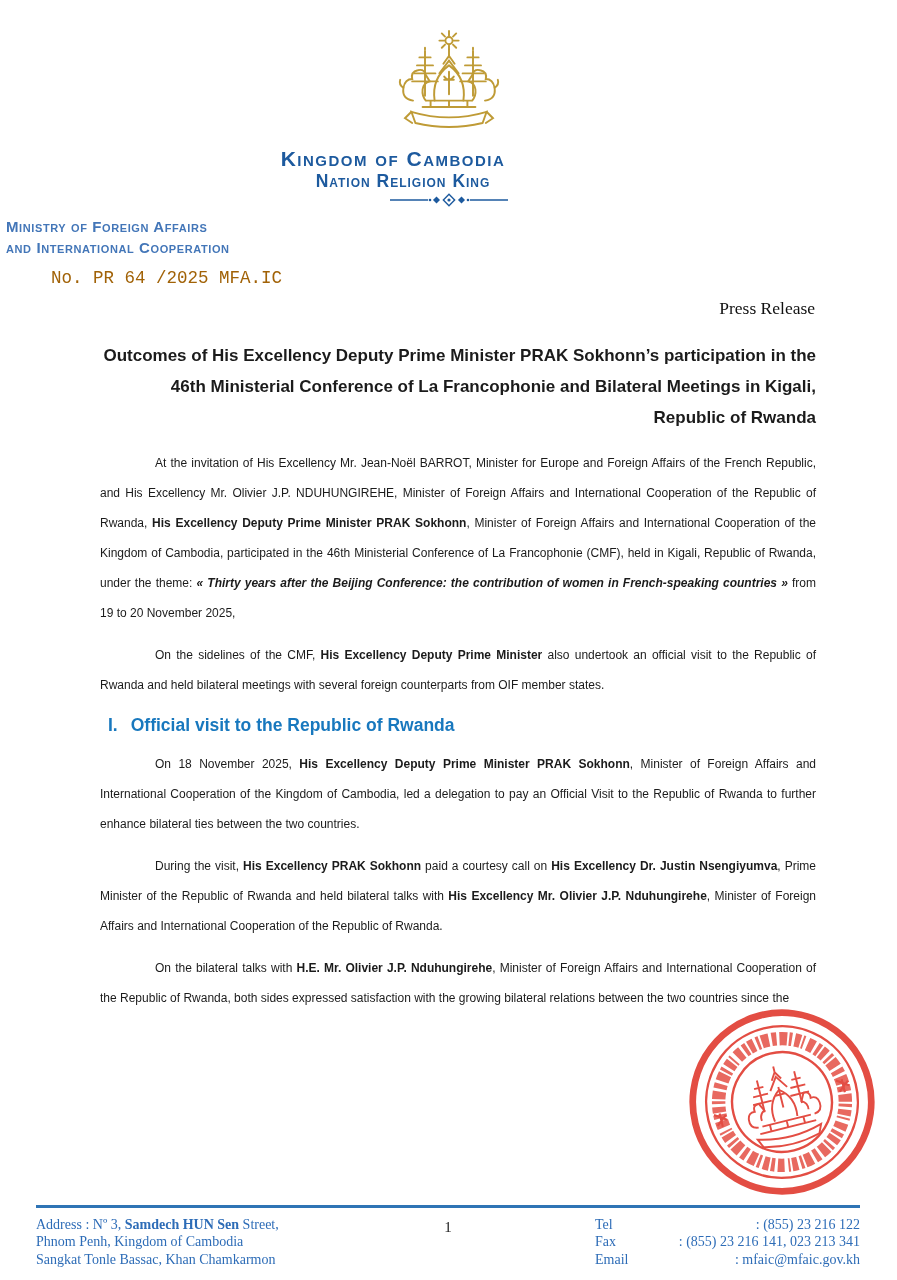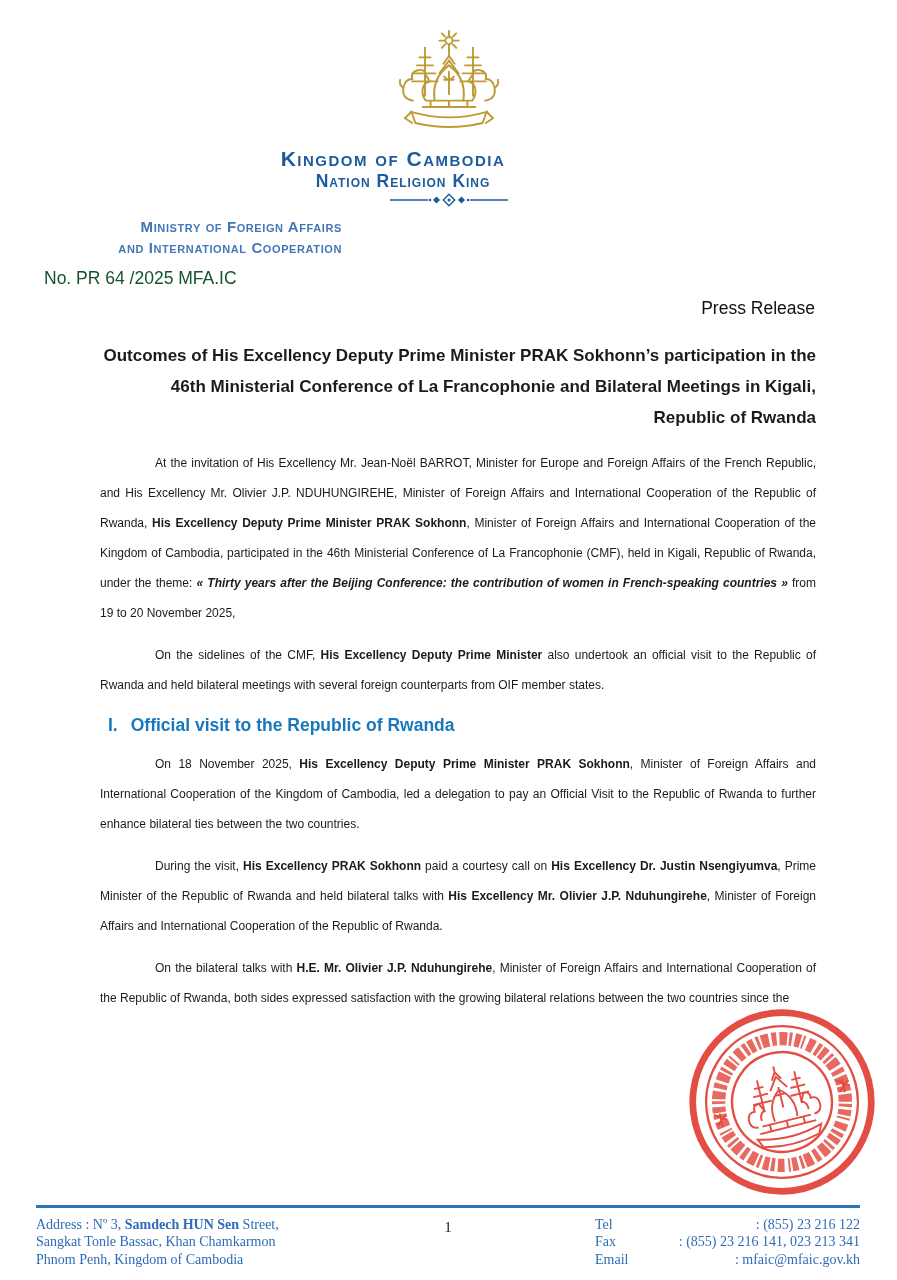--- a/index.html
+++ b/index.html
@@ -18,28 +18,28 @@
     font-variant:small-caps;font-weight:700;font-size:21px;letter-spacing:1.5px;
     color:#1d5a9e;
   }
   .motto{
     position:absolute;left:0;top:171px;width:806px;text-align:center;
     font-variant:small-caps;font-weight:700;font-size:17.5px;letter-spacing:1px;
     color:#1d5a9e;
   }
   .ornament{position:absolute;left:388px;top:193px;width:122px;height:14px;}
   .ministry{
-    position:absolute;left:6px;top:216px;width:336px;text-align:right;
+    position:absolute;left:6px;top:216px;width:336px;text-align:left;
     font-variant:small-caps;font-weight:700;font-size:15px;letter-spacing:.6px;
     line-height:21px;color:#4376b8;
   }
-  .doc-number{position:absolute;left:44px;top:268px;font-size:17.5px;color:#14532d;}
+  .doc-number{position:absolute;left:51px;top:268px;font-size:17.5px;color:#a16207;font-family:Liberation Mono, monospace;}
   .press-release{
     position:absolute;left:100px;top:298px;width:715px;text-align:right;
-    font-size:17.5px;color:#111;
+    font-size:17.5px;color:#111;font-family:Liberation Serif, serif;
   }
   
   .content{position:absolute;left:100px;top:340px;width:716px;}
   .title{font-weight:700;font-size:17px;line-height:31px;text-align:right;margin-bottom:15px;}
   .para{
     font-size:12px;line-height:30px;text-align:justify;
     text-indent:55px;margin:0 0 12px 0;
   }
   .b{font-weight:700;}
   .i{font-style:italic;}
@@ -177,22 +177,22 @@
         <path d="M66 132 q34 10 68 0 l-4 9 q-30 8-60 0 z"></path>
       </g>
     </g>
   </svg>
 
   <div class="footer">
     <div class="page-num">1</div>
     <div class="footer-inner">
       <div class="addr">
         <div><span>Address : Nº 3, </span><span class="b">Samdech HUN Sen</span><span> Street,</span></div>
+        <div>Phnom Penh, Kingdom of Cambodia</div>
         <div>Sangkat Tonle Bassac, Khan Chamkarmon</div>
-        <div>Phnom Penh, Kingdom of Cambodia</div>
       </div>
       <div class="contacts">
         <div class="contact-row">
           <span class="lbl">Tel</span>
           <span>: (855) 23 216 122</span>
         </div>
         <div class="contact-row">
           <span class="lbl">Fax</span>
           <span>: (855) 23 216 141, 023 213 341</span>
         </div>

